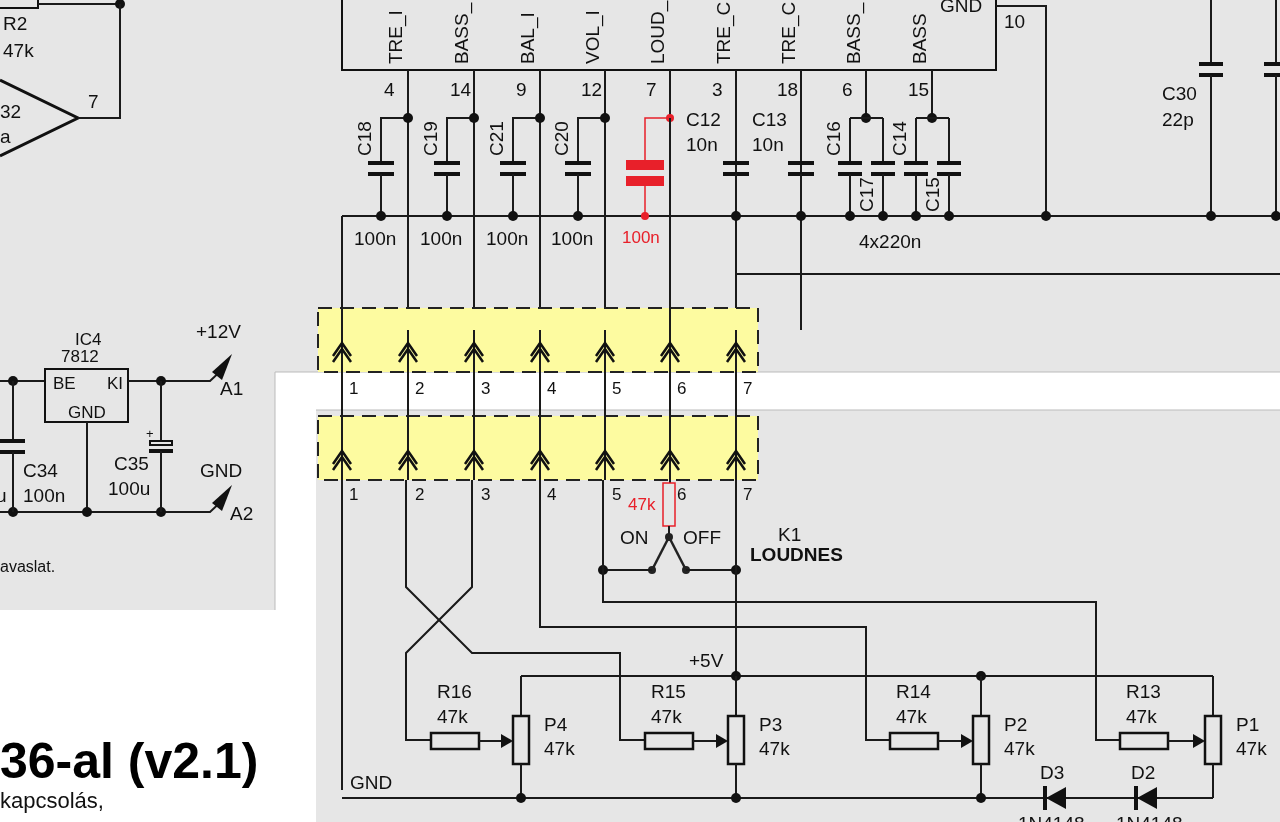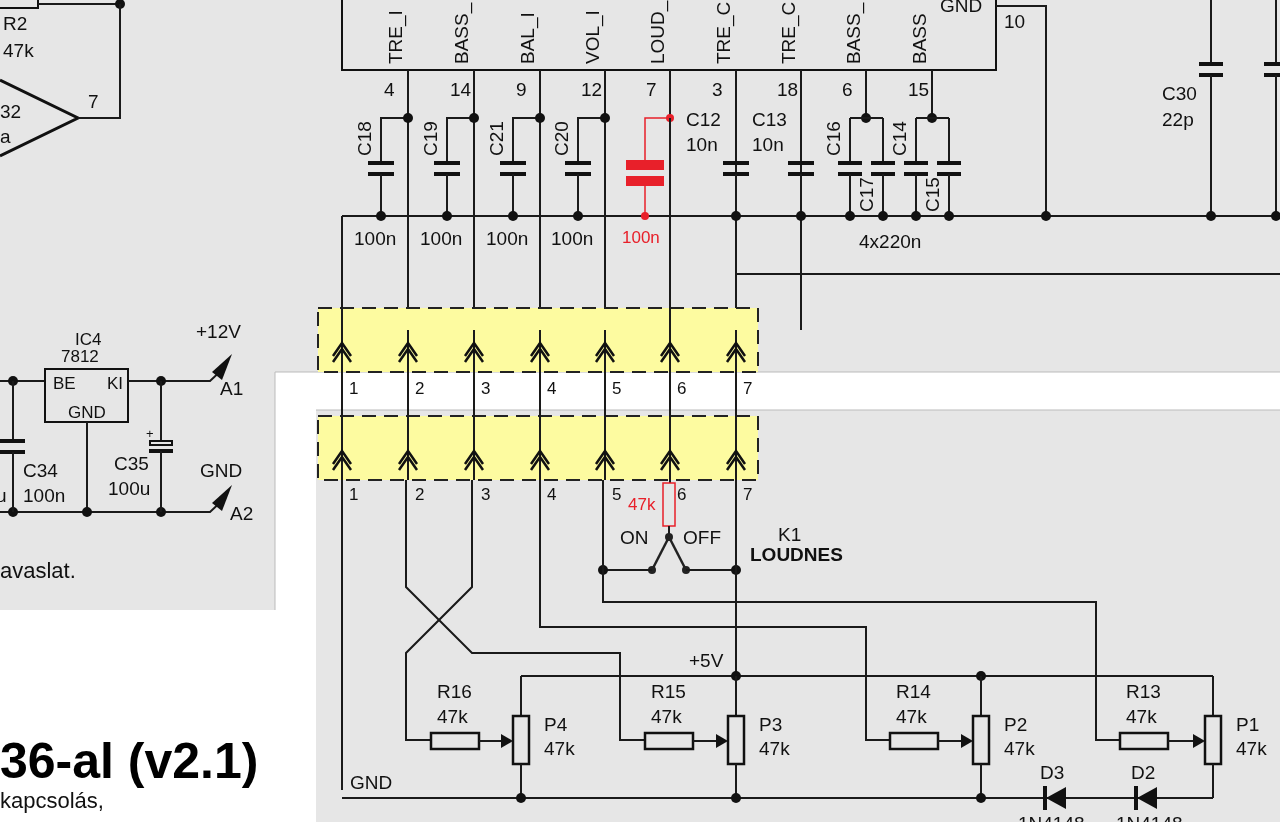--- a/index.html
+++ b/index.html
@@ -7,21 +7,21 @@
   #canvas { position:absolute; left:0; top:0; width:1280px; height:822px; }
   svg text { font-family:"Liberation Sans", sans-serif; fill:#111; }
   .t { font-size:19px; }
   .tm { font-size:17px; }
   .red { fill:#e8202a; }
   .wire { stroke:#1a1a1a; stroke-width:2; fill:none; }
   .cap { stroke:#111; stroke-width:4; }
   .dot { fill:#111; }
   .title-big { position:absolute; left:0; top:708px; font-size:50px; font-weight:bold; color:#000; white-space:nowrap;margin-top:24px; }
   .sub { position:absolute; left:0; top:788px; font-size:22px; color:#111; white-space:nowrap;text-align:center; }
-  .note { position:absolute; left:0; top:558px; font-size:22px; color:#111; white-space:nowrap; }
+  .note { position:absolute; left:0; top:558px; font-size:16px; color:#111; white-space:nowrap; }
 </style>
 </head>
 <body>
 
 <svg id="canvas" viewBox="0 0 1280 822" xmlns="http://www.w3.org/2000/svg">
 
   <rect x="0" y="0" width="1280" height="372" fill="#e6e6e6"></rect>
   <rect x="0" y="372" width="275" height="238" fill="#e6e6e6"></rect>
   <rect x="316" y="410" width="964" height="412" fill="#e6e6e6"></rect>
   <line x1="275" y1="372" x2="275" y2="610" stroke="#bbb" stroke-width="1"></line>

